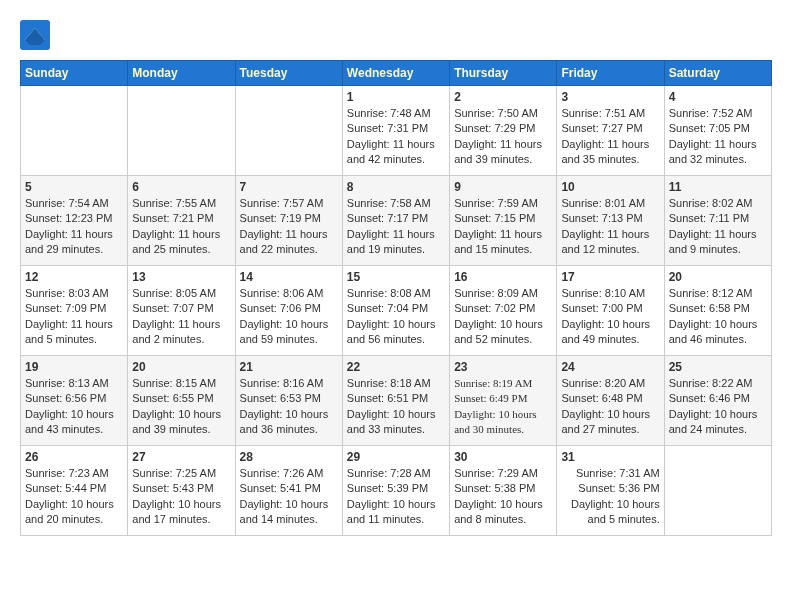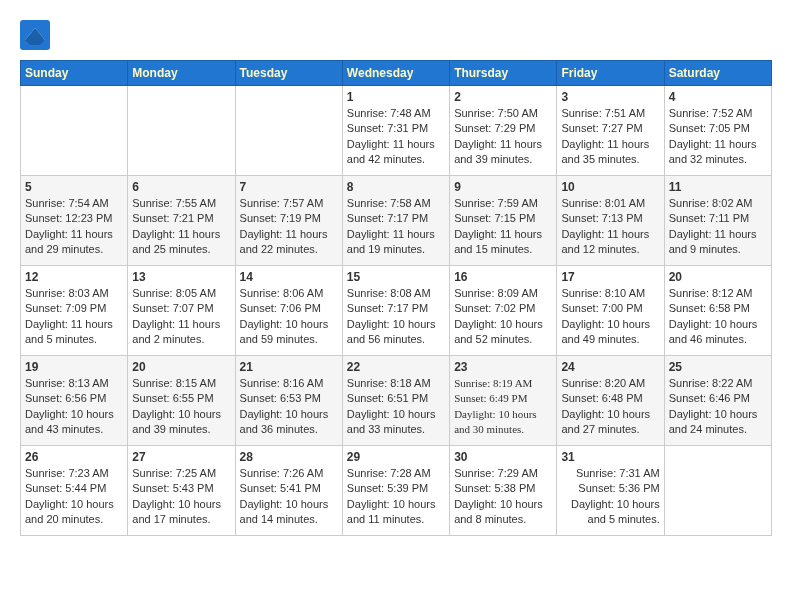--- a/index.html
+++ b/index.html
@@ -222,21 +222,21 @@
         <td>
           <span class="day-number">14</span>
           <div class="day-info" style="white-space: pre-line;">Sunrise: 8:06 AM
 Sunset: 7:06 PM
 Daylight: 10 hours
 and 59 minutes.</div>
         </td>
         <td>
           <span class="day-number">15</span>
           <div class="day-info" style="white-space: pre-line;">Sunrise: 8:08 AM
-Sunset: 7:17 PM
+Sunset: 7:04 PM
 Daylight: 10 hours
 and 56 minutes.</div>
         </td>
         <td>
           <span class="day-number">16</span>
           <div class="day-info" style="white-space: pre-line;">Sunrise: 8:09 AM
 Sunset: 7:02 PM
 Daylight: 10 hours
 and 52 minutes.</div>
         </td>

